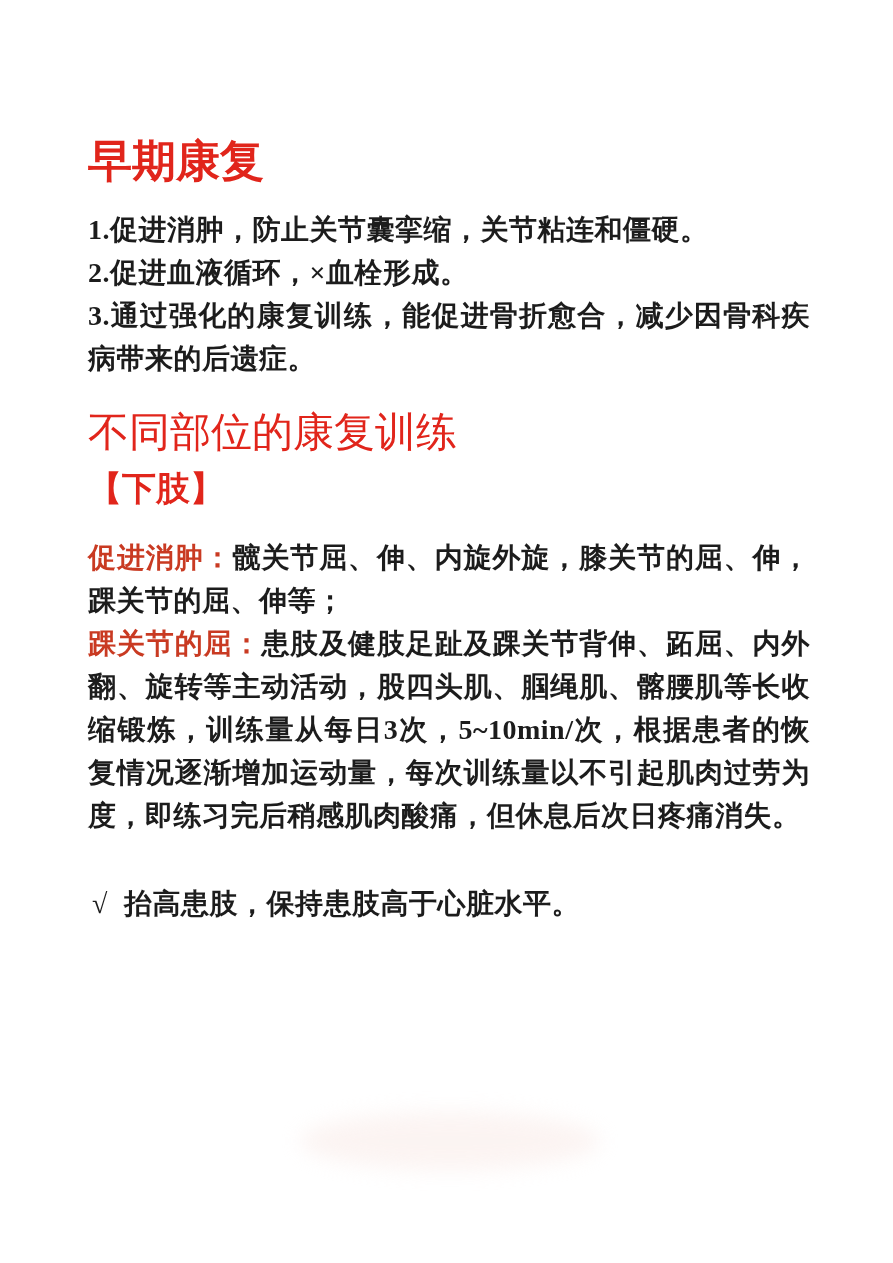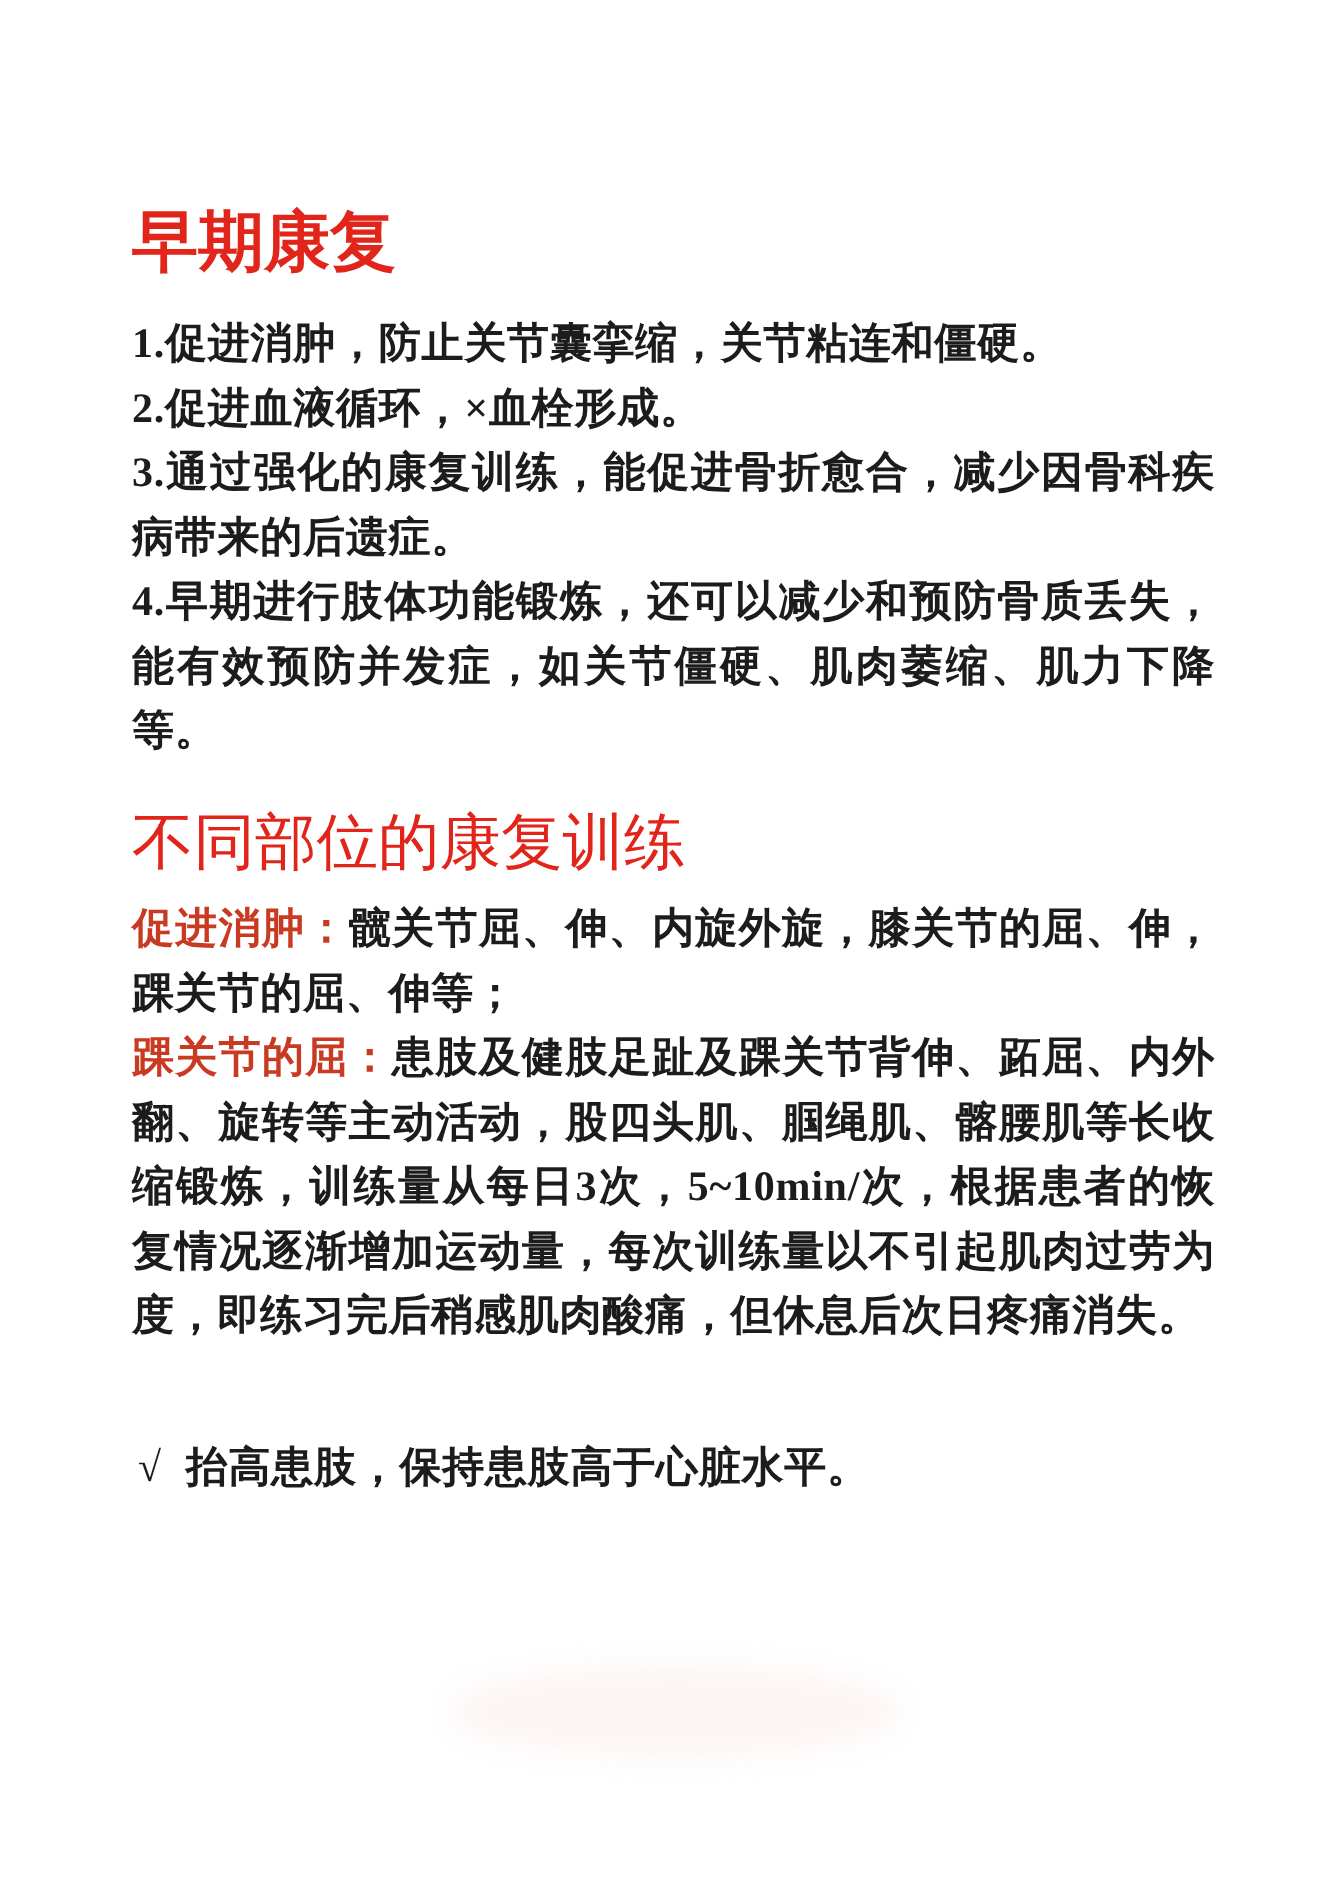--- a/index.html
+++ b/index.html
@@ -42,21 +42,21 @@
   }
   p.body{
     margin:0;
     font-size:28px;
     line-height:43px;
     font-weight:600;
     text-align:justify;
     letter-spacing:0.5px;
   }
   .red-label{color:var(--label-red);}
-  .tips{margin-top:58px;}
+  .tips{margin-top:45px;}
   .tip .mark{display:inline-block;margin:0 16px 0 4px;}
   .watermark{
     position:absolute;
     left:300px;top:1112px;
     width:300px;height:58px;
     background:#f8e7e3;
     opacity:.45;
     border-radius:50%;
     filter:blur(10px);
     pointer-events:none;
@@ -65,24 +65,24 @@
 </head>
 <body>
 
 <div class="page">
 
   <h1 class="sec-title">早期康复</h1>
 
   <p class="body">1.促进消肿，防止关节囊挛缩，关节粘连和僵硬。</p>
   <p class="body">2.促进血液循环，×血栓形成。</p>
   <p class="body">3.通过强化的康复训练，能促进骨折愈合，减少因骨科疾病带来的后遗症。</p>
-  <p class="body">4.早期进行肢体功能锻炼，还可以减少和预防骨质丢失，能有效预防并发症，如关节僵硬、肌肉萎缩、肌力下降等。</p>
 
   <h2 class="sec-title">不同部位的康复训练</h2>
 
+  <h3 class="sub-title">【下肢】</h3>
 
 
   <p class="body"><span class="red-label">促进消肿：</span><span>髋关节屈、伸、内旋外旋，膝关节的屈、伸，踝关节的屈、伸等；</span></p>
 
   <p class="body"><span class="red-label">踝关节的屈：</span><span>患肢及健肢足趾及踝关节背伸、跖屈、内外翻、旋转等主动活动，股四头肌、腘绳肌、髂腰肌等长收缩锻炼，训练量从每日3次，5~10min/次，根据患者的恢复情况逐渐增加运动量，每次训练量以不引起肌肉过劳为度，即练习完后稍感肌肉酸痛，但休息后次日疼痛消失。</span></p>
 
   <div class="tips">
     <p class="body tip"><span class="mark">√</span><span>抬高患肢，保持患肢高于心脏水平。</span></p>
   </div>
 

